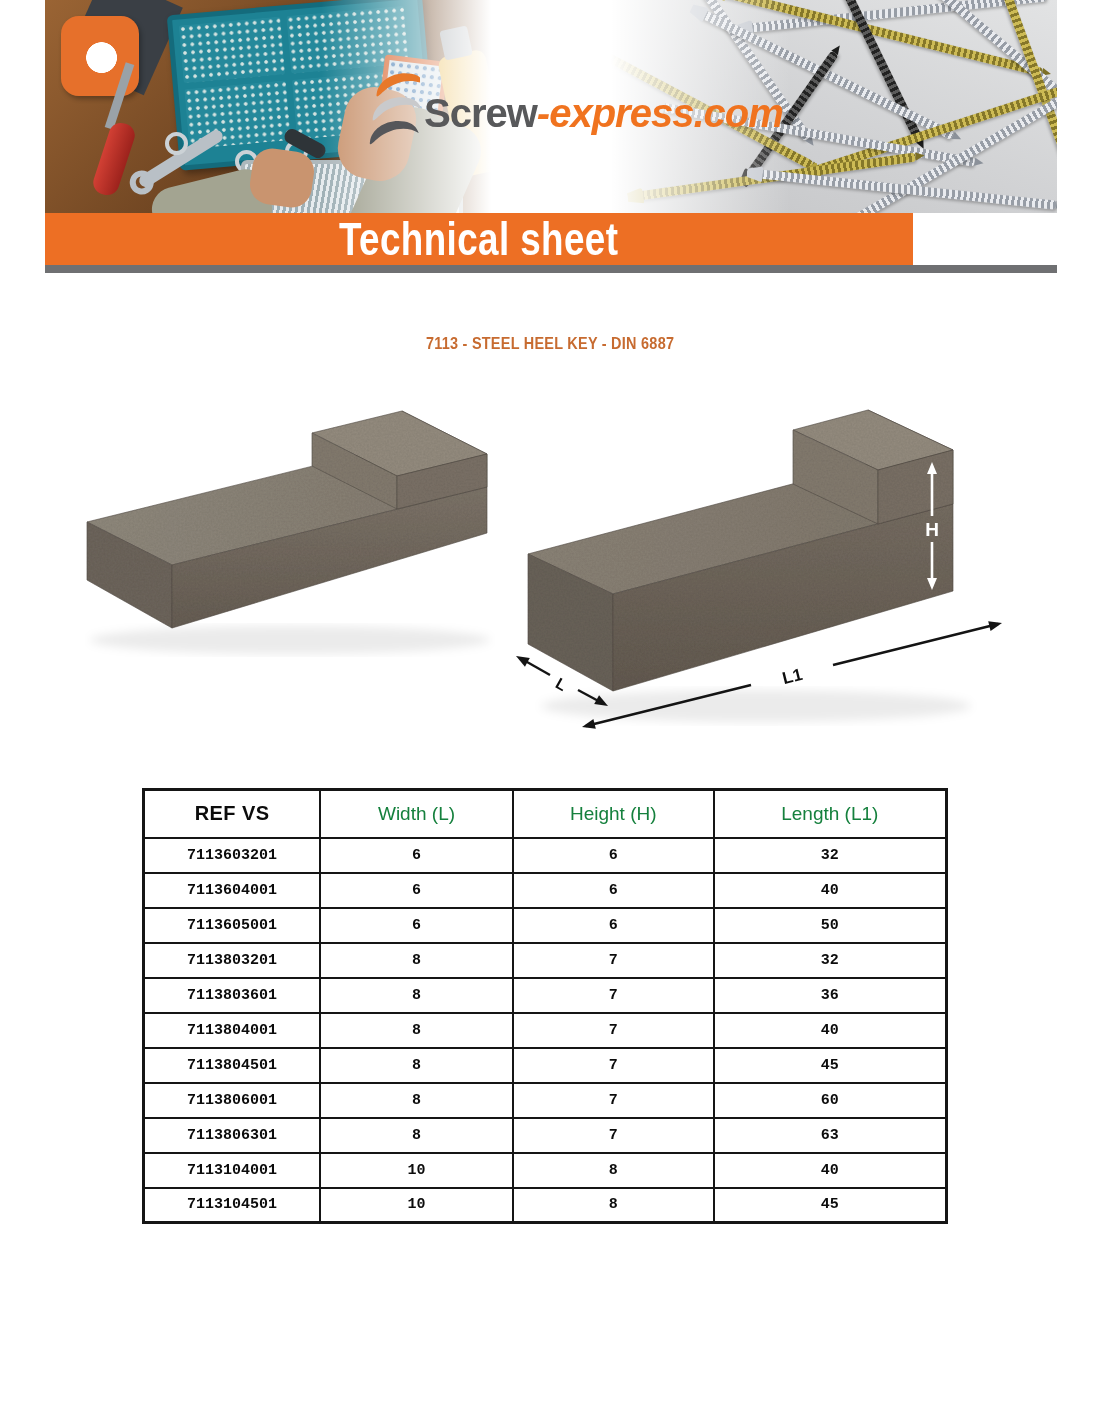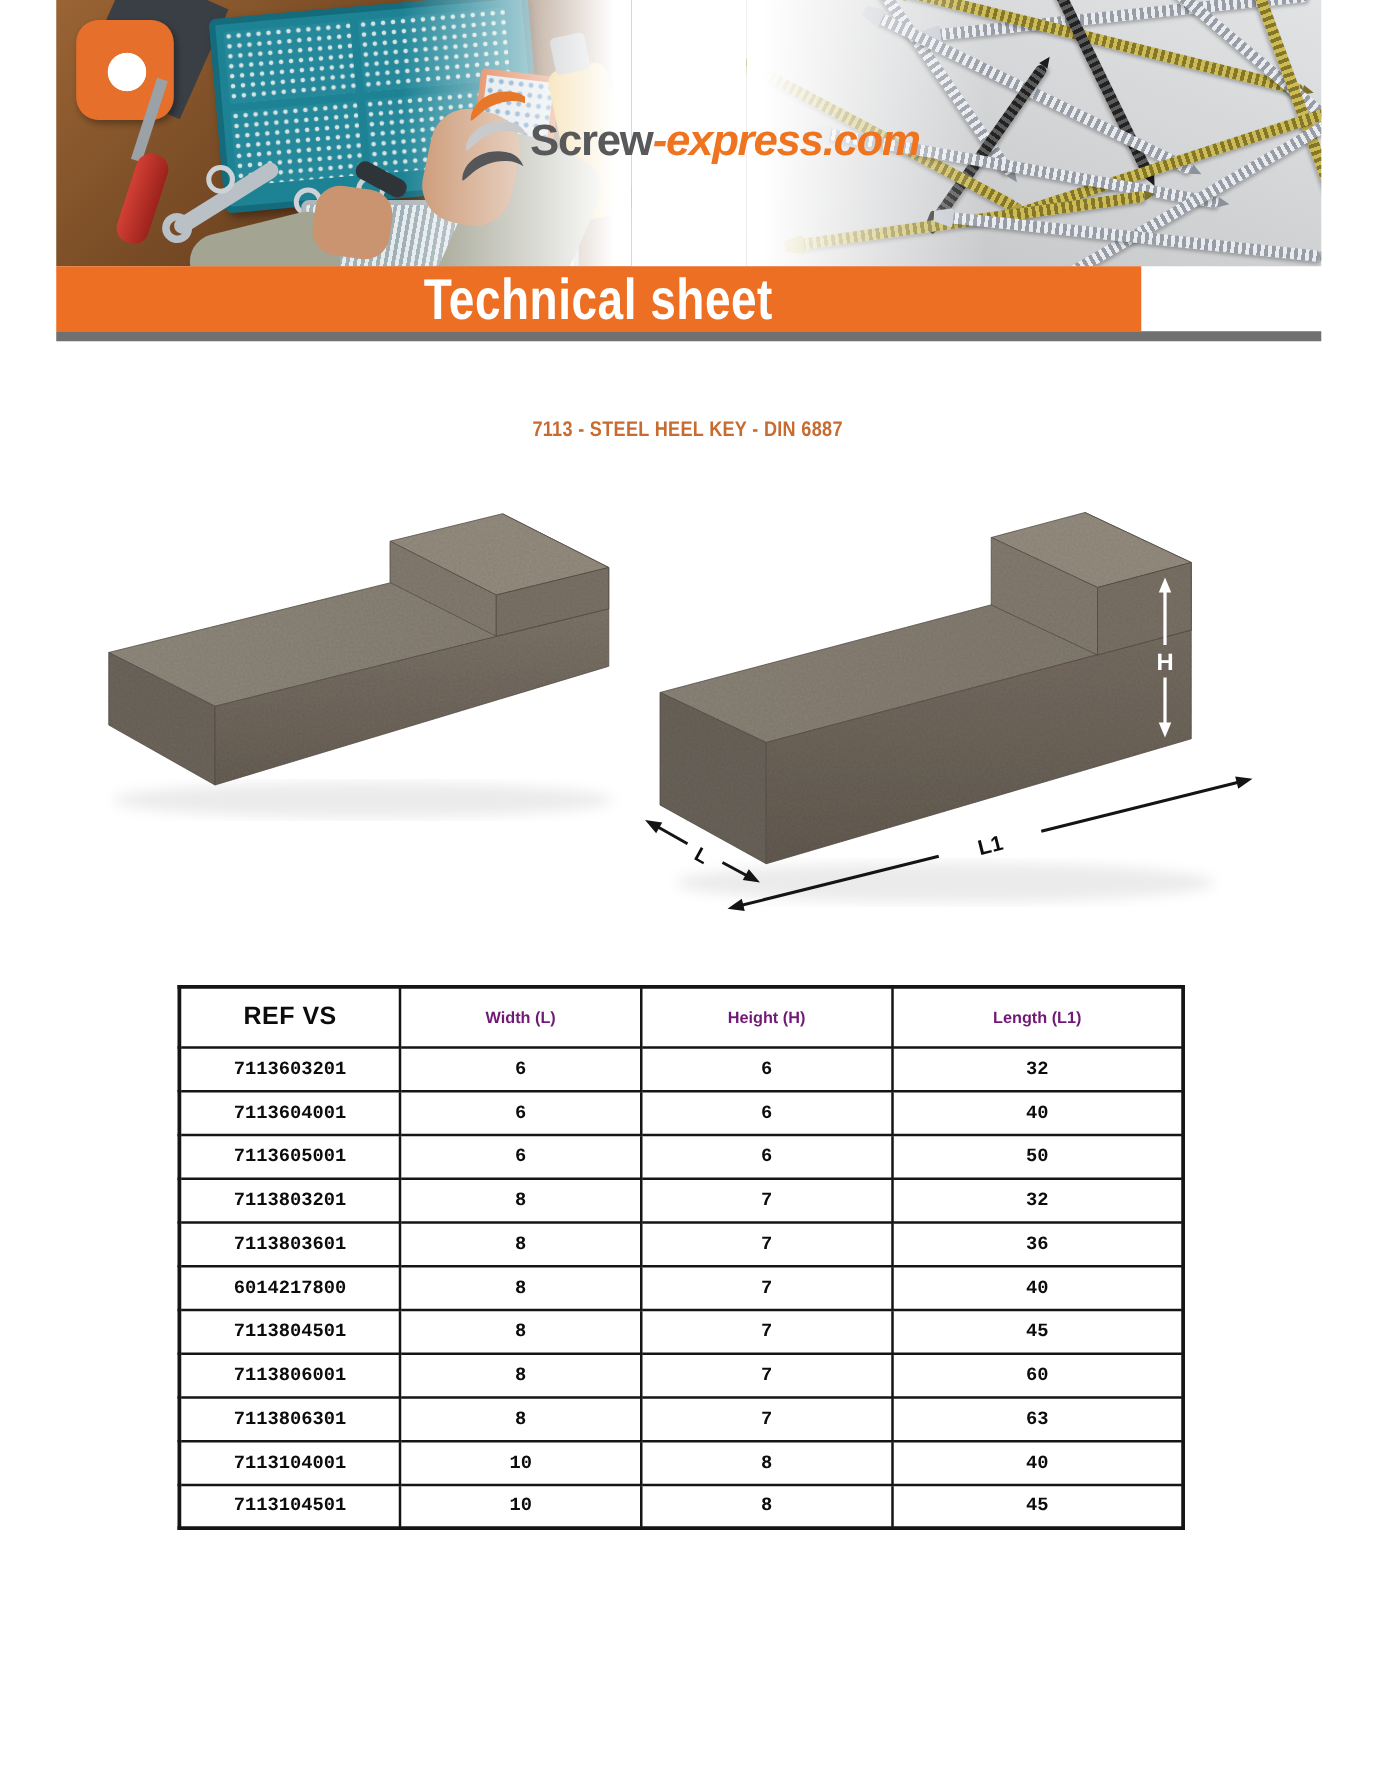--- a/index.html
+++ b/index.html
@@ -56,21 +56,21 @@
   .screw.silver::after{border-left:9px solid #8b919a;}
   .screw.brass{background:repeating-linear-gradient(90deg,#cdbb55 0 3px,#857729 3px 6px);}
   .screw.brass::before{background:#b3a23f;}
   .screw.brass::after{border-left:9px solid #7c6f26;}
   .screw.black{background:repeating-linear-gradient(90deg,#5a5a5a 0 3px,#222 3px 6px);}
   .screw.black::before{background:#2b2b2b;}
   .screw.black::after{border-left:9px solid #1c1c1c;}
 
   
   .logo{position:absolute;left:362px;top:68px;height:90px;display:flex;align-items:center;gap:4px;}
-  .logo-text{font-size:35px;letter-spacing:-1px;white-space:nowrap;text-align:center;}
+  .logo-text{font-size:40px;letter-spacing:-1px;white-space:nowrap;text-align:center;}
   .logo-word{font-weight:700;color:#58595B;}
   .logo-suffix{font-weight:700;font-style:italic;color:#F0731F;}
 
   
   .banner{position:absolute;left:45px;top:213px;width:868px;height:52px;background:#ED6F24;
           text-align:center;line-height:52px;}
   .banner-text{display:inline-block;color:#fff;font-weight:700;font-size:46px;transform:scaleX(.8);
                letter-spacing:.5px;}
   .banner-strip{position:absolute;left:45px;top:265px;width:1012px;height:8px;background:#6F7072;}
 
@@ -83,21 +83,21 @@
   .key-left{position:absolute;left:62px;top:392px;}
   .key-right{position:absolute;left:498px;top:406px;}
   svg text{font-family:"Liberation Sans",sans-serif;}
 
   
   .spec-table{position:absolute;left:142px;top:788px;width:806px;border-collapse:collapse;
               table-layout:fixed;border:3px solid #151515;}
   .spec-table th,.spec-table td{border:2px solid #151515;text-align:center;vertical-align:middle;padding:0;}
   .spec-table thead tr{height:48px;}
   .spec-table tbody tr{height:35px;font-family:Liberation Mono, monospace;}
-  .spec-table th{font-weight:700;font-size:13px;color:#701a75;}
+  .spec-table th{font-weight:400;font-size:19px;color:#15803d;}
   .spec-table th.ref{font-weight:700;font-size:20px;letter-spacing:.4px;color:#0c0c0c;}
   .spec-table td{font-weight:700;font-size:15px;color:#0c0c0c;}
 
   
   .footer{position:absolute;left:45px;top:1384px;width:1008px;height:38px;background:#58595A;
           text-align:right;}
   .footer a{display:inline-block;color:#fff;font-weight:700;font-size:20px;line-height:38px;
             margin-right:48px;text-decoration:none;transform:scaleX(.9);transform-origin:right center;}
 </style>
 </head>
@@ -317,21 +317,21 @@
           <td>7</td>
           <td>32</td>
         </tr>
         <tr>
           <td>7113803601</td>
           <td>8</td>
           <td>7</td>
           <td>36</td>
         </tr>
         <tr>
-          <td>6014217800</td>
+          <td>7113804001</td>
           <td>8</td>
           <td>7</td>
           <td>40</td>
         </tr>
         <tr>
           <td>7113804501</td>
           <td>8</td>
           <td>7</td>
           <td>45</td>
         </tr>

